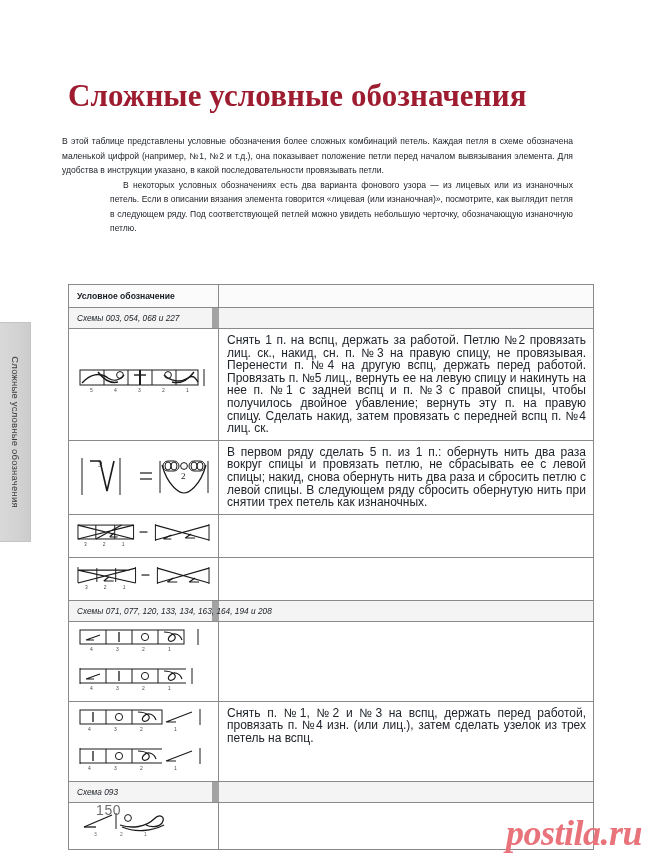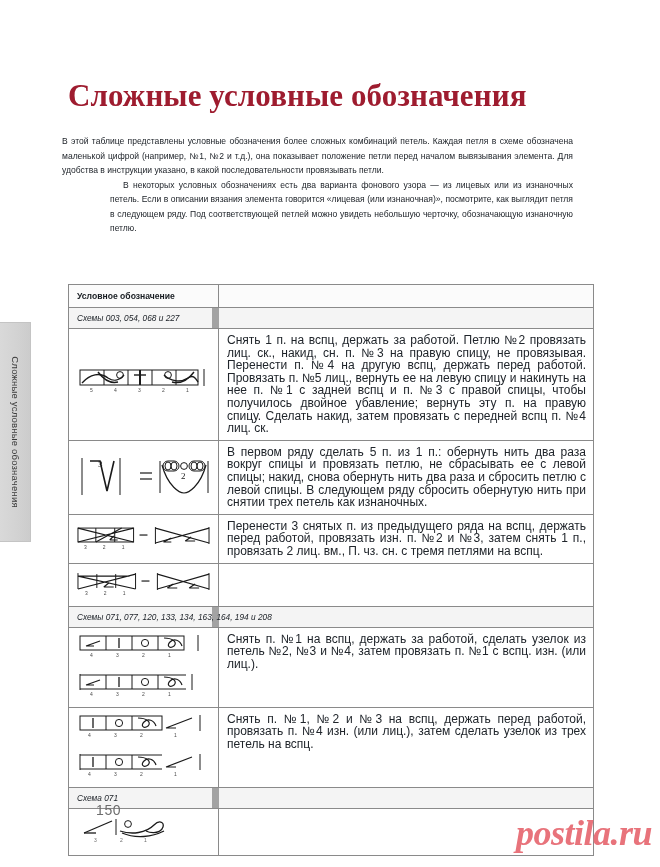--- a/index.html
+++ b/index.html
@@ -92,21 +92,21 @@
   
   .sym{display:block;}
   .sym-stack{display:flex;flex-direction:column;gap:7px;align-items:flex-start;width:100%;}
 
   
   .pageno{
     position:absolute;left:96px;top:802px;
     font-size:14px;color:#6d6d6d;letter-spacing:.6px;
   }
   .watermark{
-    position:absolute;right:8px;top:812px;
+    position:absolute;right:18px;top:812px;
     font-family:"Liberation Serif", serif;
     font-style:italic;font-weight:700;
     font-size:36px;color:#e8737b;
     letter-spacing:-.5px;
   }
 </style>
 </head>
 <body>
 
 <div class="page">
@@ -208,21 +208,20 @@
             <path d="M90,20 L98,16 M90,20 L98,20" stroke-width="1.2"></path>
             <path d="M112,19 L122,19 M112,19 L118,15" stroke-width="1.2"></path>
           </g>
           <g fill="#4a4a4a" font-family="'Liberation Sans',sans-serif" font-size="5">
             <text x="10" y="27">3</text>
               <text x="29" y="27">2</text>
               <text x="48" y="27">1</text>
           </g>
         </svg>
       </div>
-      <div class="c-txt">Перенести 3 снятых п. из предыдущего ряда на вспц, держать перед работой, провязать изн. п. №2 и №3, затем снять 1 п., провязать 2 лиц. вм., П. чз. сн. с тремя петлями на вспц.</div>
     </div>
 
     <div class="row">
       <div class="c-sym">
         <svg class="sym" width="140" height="34" viewBox="0 0 140 34">
           <g stroke="#1a1a1a" fill="none" stroke-width="1">
             <line x1="4" y1="5" x2="4" y2="21"></line>
             <line x1="62" y1="5" x2="62" y2="21"></line>
             <line x1="23" y1="6" x2="23" y2="20"></line>
             <line x1="42" y1="6" x2="42" y2="20"></line>
@@ -287,21 +286,20 @@
             </g>
             <g fill="#4a4a4a" font-family="'Liberation Sans',sans-serif" font-size="5">
               <text x="16" y="25">4</text>
                 <text x="42" y="25">3</text>
               <text x="68" y="25">2</text>
                 <text x="94" y="25">1</text>
             </g>
           </svg>
         </div>
       </div>
-      <div class="c-txt">Снять п. №1 на вспц, держать за работой, сделать узелок из петель №2, №3 и №4, затем провязать п. №1 с вспц. изн. (или лиц.).</div>
     </div>
 
     <div class="row">
       <div class="c-sym">
         <div class="sym-stack">
           <svg class="sym" width="136" height="32" viewBox="0 0 136 32">
             <g stroke="#1a1a1a" fill="none" stroke-width="1">
               <rect x="6" y="4" width="82" height="14"></rect>
               <line x1="32" y1="4" x2="32" y2="18"></line>
               <line x1="58" y1="4" x2="58" y2="18"></line>
@@ -337,21 +335,21 @@
               <text x="66" y="25">2</text>
                 <text x="100" y="25">1</text>
             </g>
           </svg>
         </div>
       </div>
       <div class="c-txt">Снять п. №1, №2 и №3 на вспц, держать перед работой, провязать п. №4 изн. (или лиц.), затем сделать узелок из трех петель на вспц.</div>
     </div>
 
     <div class="sec">
-      <div class="sec-lbl">Схема 071</div>
+      <div class="sec-lbl">Схема 093</div>
       <div class="sec-rest"></div>
     </div>
 
     <div class="row">
       <div class="c-sym">
         <svg class="sym" width="136" height="38" viewBox="0 0 136 38">
           <g stroke="#1a1a1a" fill="none" stroke-width="1">
             <line x1="40" y1="6" x2="40" y2="22"></line>
             <line x1="8" y1="20" x2="36" y2="8" stroke-width="1.3"></line>
             <line x1="8" y1="20" x2="20" y2="20" stroke-width="1.3"></line>

